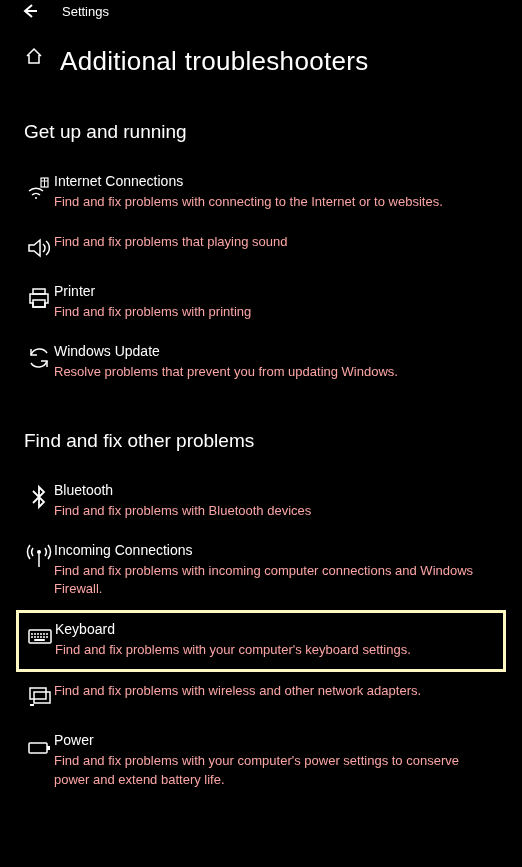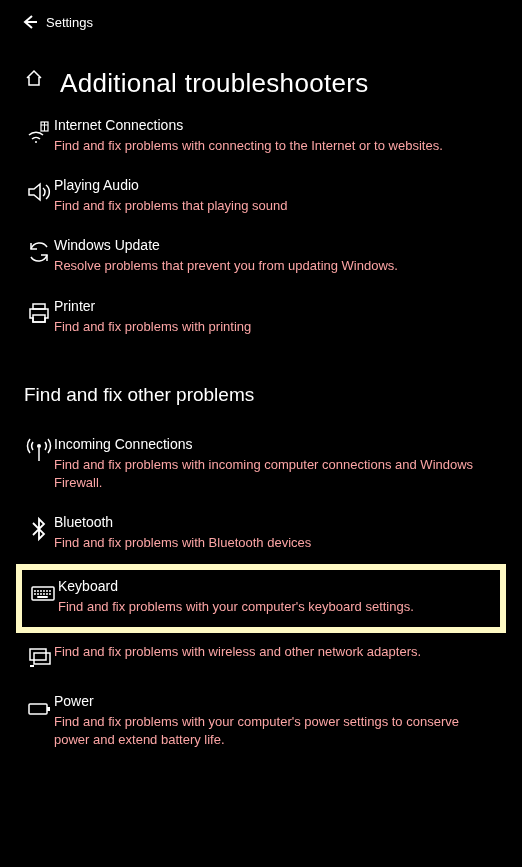--- a/index.html
+++ b/index.html
@@ -11,22 +11,22 @@
       background: #000000;
       color: #ffffff;
       font-family: 'Segoe UI', Tahoma, sans-serif;
       width: 522px;
       height: 867px;
       overflow: hidden;
     }
     .header {
       display: flex;
       align-items: center;
-      padding: 13px 20px;
-      gap: 8px;
+      padding: 2px 20px;
+      gap: 24px;
     }
     .back-arrow {
       width: 18px;
       height: 18px;
       display: flex;
       align-items: center;
       justify-content: center;
     }
     .header-title {
       font-size: 13px;
@@ -82,21 +82,21 @@
       font-weight: 400;
       color: #ffffff;
       margin-bottom: 4px;
     }
     .item-desc {
       font-size: 13px;
       color: #fca5a5;
       line-height: 1.4;
     }
     .highlighted {
-      border: 6px solid #fef9c3;
+      border: 3px solid #fef9c3;
       padding: 8px 8px 10px 8px;
       margin-left: -8px;
       margin-right: -8px;
       justify-content: center;
     }
     svg {
       fill: none;
       stroke: #ffffff;
       stroke-width: 1.5;
     }
@@ -117,20 +117,21 @@
 <div class="page-title-row">
   <div class="home-icon">
     <svg width="20" height="20" viewBox="0 0 20 20">
         <path d="M3 10 L10 3 L17 10 M5 9 L5 17 L15 17 L15 9"></path>
       </svg>
   </div>
   <div class="page-title">Additional troubleshooters</div>
 </div>
 
 <div class="section">
+  <div class="section-title">Get up and running</div>
 
   <div class="item">
     <div class="item-icon">
       <svg width="26" height="26" viewBox="0 0 26 26">
         <path d="M3 16 A10 10 0 0 1 17 16"></path>
         <path d="M6 20 A6 6 0 0 1 14 20"></path>
         <circle cx="10" cy="23" r="1" fill="#fff" stroke="none"></circle>
         <rect x="15" y="3" width="7" height="9" stroke-width="1.2"></rect>
         <path d="M15 6 L22 6 M18.5 3 L18.5 12" stroke-width="1"></path>
       </svg>
@@ -143,87 +144,86 @@
 
   <div class="item">
     <div class="item-icon">
       <svg width="26" height="26" viewBox="0 0 26 26">
         <path d="M3 10 L3 16 L8 16 L14 21 L14 5 L8 10 Z"></path>
         <path d="M17 9 A5 5 0 0 1 17 17"></path>
         <path d="M20 6 A9 9 0 0 1 20 20"></path>
       </svg>
     </div>
     <div class="item-content">
-      <div class="item-title">Playing Audio</div>
       <div class="item-desc">Find and fix problems that playing sound</div>
+    </div>
+  </div>
+
+  <div class="item">
+    <div class="item-icon">
+      <svg width="26" height="26" viewBox="0 0 26 26">
+        <rect x="7" y="4" width="12" height="5"></rect>
+        <path d="M4 9 L22 9 L22 18 L19 18 L19 22 L7 22 L7 18 L4 18 Z"></path>
+        <rect x="7" y="15" width="12" height="7"></rect>
+      </svg>
+    </div>
+    <div class="item-content">
+      <div class="item-title">Printer</div>
+      <div class="item-desc">Find and fix problems with printing</div>
     </div>
   </div>
 
   <div class="item">
     <div class="item-icon">
       <svg width="26" height="26" viewBox="0 0 26 26">
         <path d="M21 8 A9 9 0 0 0 5 10"></path>
         <path d="M5 18 A9 9 0 0 0 21 16"></path>
         <path d="M5 4 L5 10 L11 10"></path>
         <path d="M21 22 L21 16 L15 16"></path>
       </svg>
     </div>
     <div class="item-content">
       <div class="item-title">Windows Update</div>
       <div class="item-desc">Resolve problems that prevent you from updating Windows.</div>
     </div>
   </div>
-
-  <div class="item">
-    <div class="item-icon">
-      <svg width="26" height="26" viewBox="0 0 26 26">
-        <rect x="7" y="4" width="12" height="5"></rect>
-        <path d="M4 9 L22 9 L22 18 L19 18 L19 22 L7 22 L7 18 L4 18 Z"></path>
-        <rect x="7" y="15" width="12" height="7"></rect>
-      </svg>
-    </div>
-    <div class="item-content">
-      <div class="item-title">Printer</div>
-      <div class="item-desc">Find and fix problems with printing</div>
-    </div>
-  </div>
 </div>
 
 <div class="section">
   <div class="section-title">Find and fix other problems</div>
+
+  <div class="item">
+    <div class="item-icon">
+      <svg width="26" height="26" viewBox="0 0 26 26">
+        <path d="M7 7 L18 18 L13 23 L13 3 L18 8 L7 19" stroke-width="1.8"></path>
+      </svg>
+    </div>
+    <div class="item-content">
+      <div class="item-title">Bluetooth</div>
+      <div class="item-desc">Find and fix problems with Bluetooth devices</div>
+    </div>
+  </div>
 
   <div class="item">
     <div class="item-icon">
       <svg width="26" height="26" viewBox="0 0 26 26">
         <path d="M13 10 L13 23"></path>
         <circle cx="13" cy="8" r="2" fill="#fff" stroke="none"></circle>
         <path d="M7 12 A7 7 0 0 1 7 4"></path>
         <path d="M19 4 A7 7 0 0 1 19 12"></path>
         <path d="M4 15 A11 11 0 0 1 4 1"></path>
         <path d="M22 1 A11 11 0 0 1 22 15"></path>
       </svg>
     </div>
     <div class="item-content">
       <div class="item-title">Incoming Connections</div>
       <div class="item-desc">Find and fix problems with incoming computer connections and Windows Firewall.</div>
     </div>
   </div>
 
-  <div class="item">
-    <div class="item-icon">
-      <svg width="26" height="26" viewBox="0 0 26 26">
-        <path d="M7 7 L18 18 L13 23 L13 3 L18 8 L7 19" stroke-width="1.8"></path>
-      </svg>
-    </div>
-    <div class="item-content">
-      <div class="item-title">Bluetooth</div>
-      <div class="item-desc">Find and fix problems with Bluetooth devices</div>
-    </div>
-  </div>
-
   <div class="item highlighted">
     <div class="item-icon">
       <svg width="26" height="26" viewBox="0 0 26 26">
         <rect x="2" y="7" width="22" height="13" rx="1"></rect>
         <path d="M5 11 L5 11 M8 11 L8 11 M11 11 L11 11 M14 11 L14 11 M17 11 L17 11 M20 11 L20 11" stroke-width="2" stroke-linecap="round"></path>
         <path d="M5 14 L5 14 M8 14 L8 14 M11 14 L11 14 M14 14 L14 14 M17 14 L17 14 M20 14 L20 14" stroke-width="2" stroke-linecap="round"></path>
         <path d="M8 17 L17 17" stroke-width="2" stroke-linecap="round"></path>
       </svg>
     </div>
     <div class="item-content">

